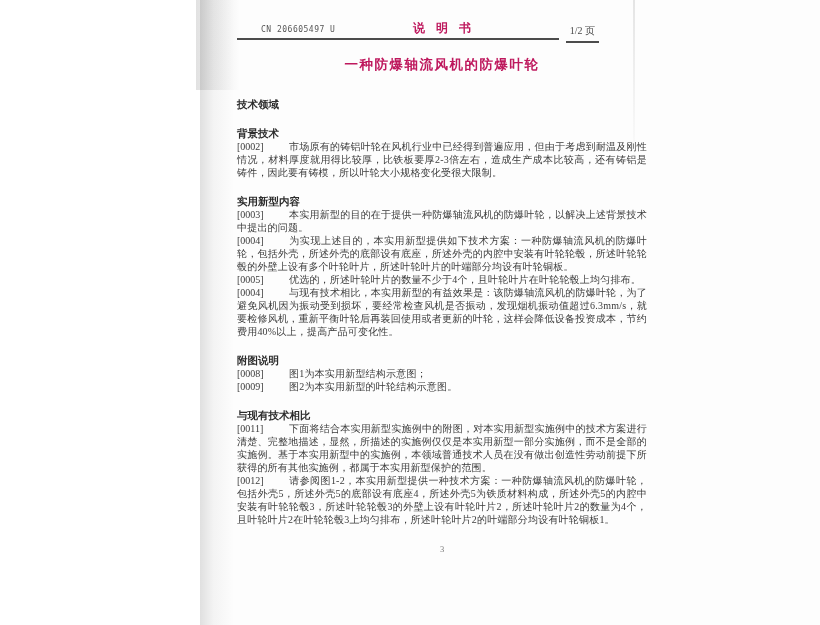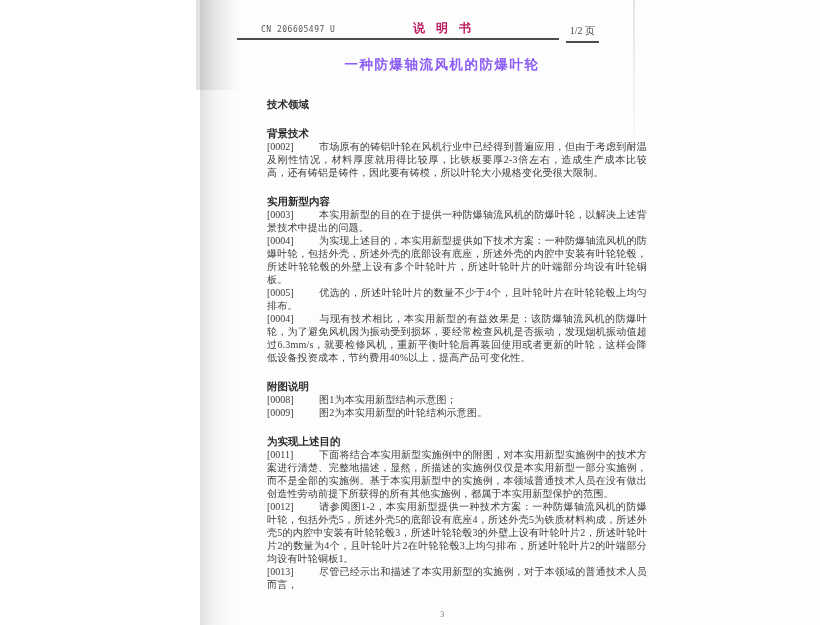--- a/index.html
+++ b/index.html
@@ -43,24 +43,24 @@
   .header-rule{
     position:absolute;left:0;top:18px;width:322px;height:2px;background:#4c4c4c;
   }
   .page-indicator{
     position:absolute;right:48px;top:4px;
     font-size:10px;color:#4a4a4a;
     padding:0 4px 3px 4px;border-bottom:2px solid #4c4c4c;
   }
   h1.doc-title{
     margin:16px 0 0 0;text-align:center;
-    font-size:13.5px;font-weight:bold;color:#8b5cf6;letter-spacing:1.5px;
+    font-size:13.5px;font-weight:bold;color:#be185d;letter-spacing:1.5px;
   }
   .body-text{margin-top:24px;}
-  .section{margin-top:16px;margin-left:30px;}
+  .section{margin-top:16px;}
   .section:first-child{margin-top:0;}
   .sec-heading{
     font-size:10.5px;font-weight:bold;color:#2c2c2c;line-height:13px;
   }
   p.para{
     margin:0;font-size:10px;line-height:13px;color:#3b3b3b;
     text-align:justify;letter-spacing:0.2px;
   }
   .pnum{display:inline-block;width:52px;vertical-align:top;letter-spacing:0;}
   .footer{
@@ -106,24 +106,23 @@
       <p class="para"><span class="pnum">[0004]</span><span>与现有技术相比，本实用新型的有益效果是：该防爆轴流风机的防爆叶轮，为了避免风机因为振动受到损坏，要经常检查风机是否振动，发现烟机振动值超过6.3mm/s，就要检修风机，重新平衡叶轮后再装回使用或者更新的叶轮，这样会降低设备投资成本，节约费用40%以上，提高产品可变化性。</span></p>
     </div>
 
     <div class="section">
       <div class="sec-heading">附图说明</div>
       <p class="para"><span class="pnum">[0008]</span><span>图1为本实用新型结构示意图；</span></p>
       <p class="para"><span class="pnum">[0009]</span><span>图2为本实用新型的叶轮结构示意图。</span></p>
     </div>
 
     <div class="section">
-      <div class="sec-heading">为实现上述目的</div>
+      <div class="sec-heading">与现有技术相比</div>
       <p class="para"><span class="pnum">[0011]</span><span>下面将结合本实用新型实施例中的附图，对本实用新型实施例中的技术方案进行清楚、完整地描述，显然，所描述的实施例仅仅是本实用新型一部分实施例，而不是全部的实施例。基于本实用新型中的实施例，本领域普通技术人员在没有做出创造性劳动前提下所获得的所有其他实施例，都属于本实用新型保护的范围。</span></p>
       <p class="para"><span class="pnum">[0012]</span><span>请参阅图1-2，本实用新型提供一种技术方案：一种防爆轴流风机的防爆叶轮，包括外壳5，所述外壳5的底部设有底座4，所述外壳5为铁质材料构成，所述外壳5的内腔中安装有叶轮轮毂3，所述叶轮轮毂3的外壁上设有叶轮叶片2，所述叶轮叶片2的数量为4个，且叶轮叶片2在叶轮轮毂3上均匀排布，所述叶轮叶片2的叶端部分均设有叶轮铜板1。</span></p>
-      <p class="para"><span class="pnum">[0013]</span><span>尽管已经示出和描述了本实用新型的实施例，对于本领域的普通技术人员而言，</span></p>
     </div>
 
   </div>
 
   <div class="footer">
     <span class="page-number">3</span>
   </div>
 
 </div>
 

